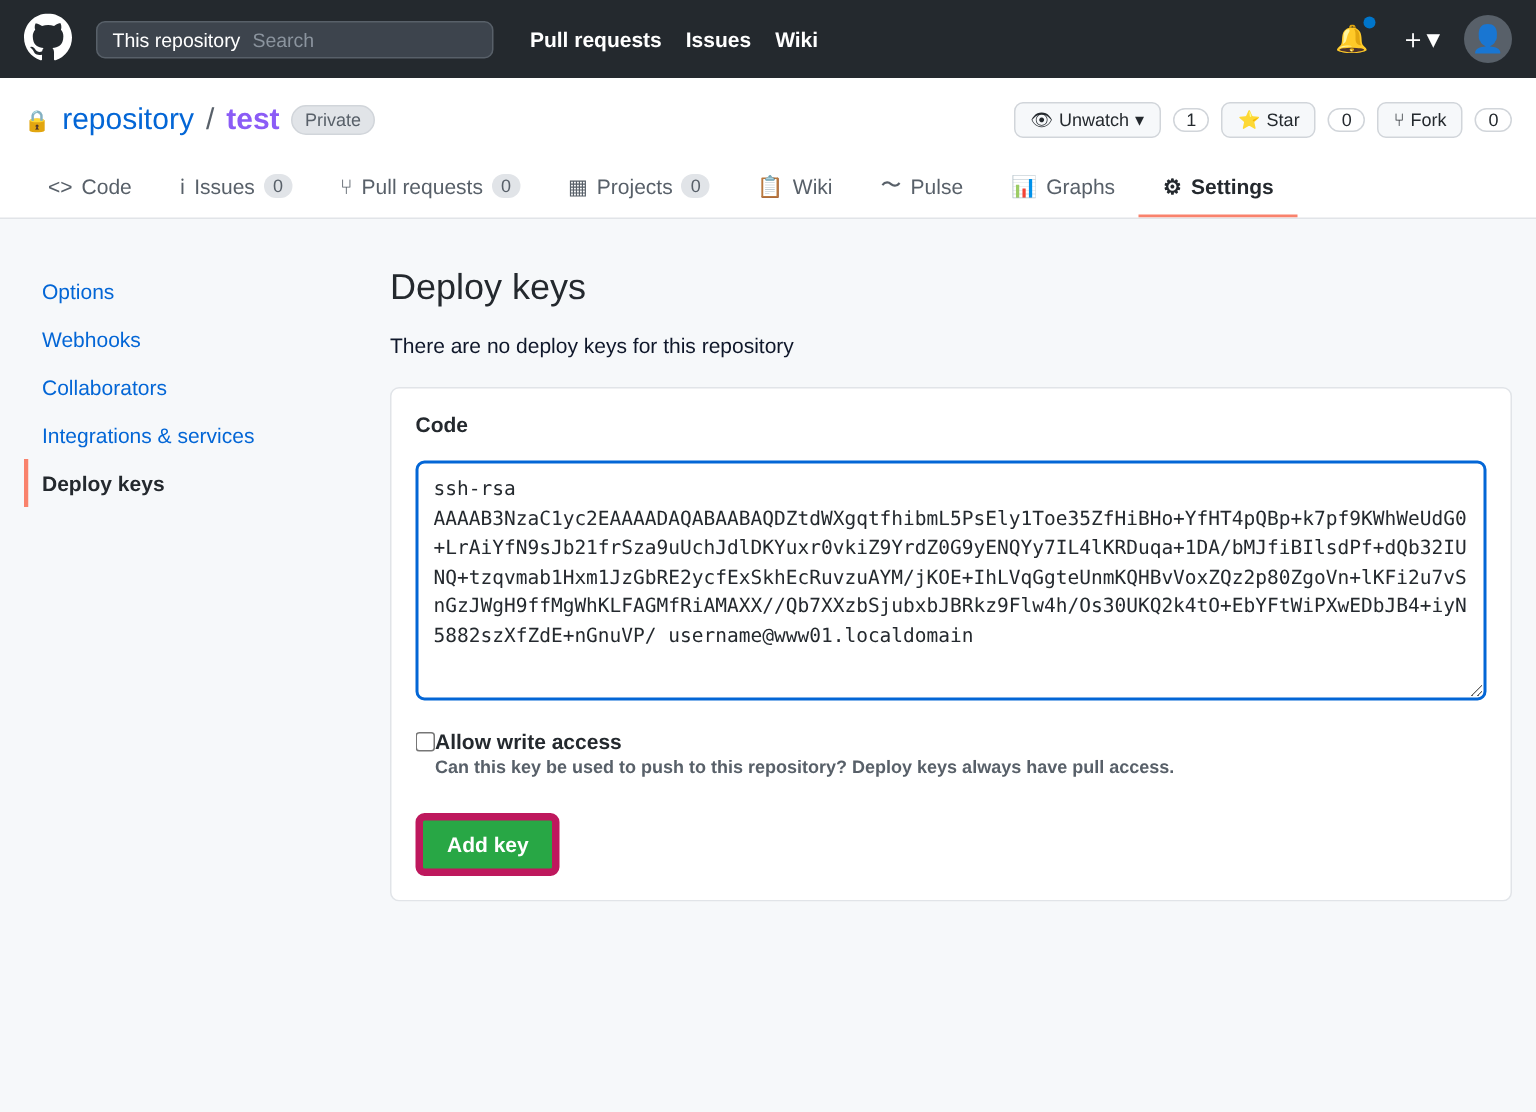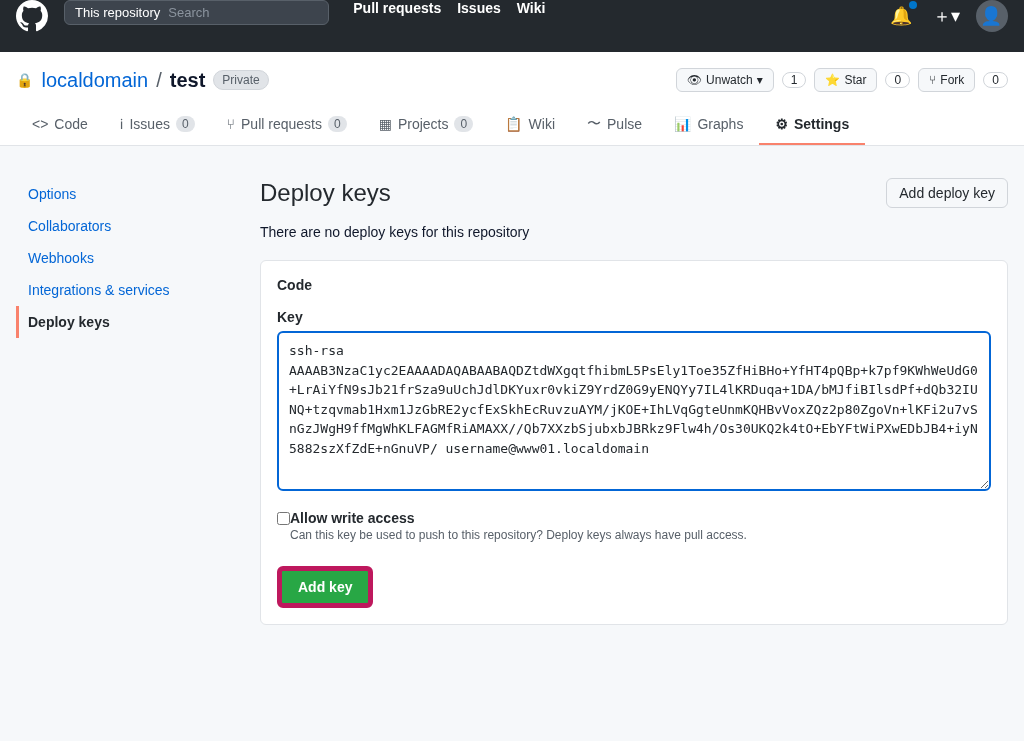--- a/index.html
+++ b/index.html
@@ -3,21 +3,21 @@
   <meta charset="utf-8">
   <style>
     * { box-sizing: border-box; margin: 0; padding: 0; }
     body { font-family: -apple-system, BlinkMacSystemFont, "Segoe UI", Helvetica, Arial, sans-serif; font-size: 14px; color: #24292e; background: #f6f8fa; }
 
     
     .navbar {
       background: #24292e;
       color: #fff;
       display: flex;
-      align-items: flex-start;
+      align-items: center;
       padding: 0 16px;
       height: 52px;
       gap: 16px;
     }
     .navbar-logo { width: 32px; height: 32px; fill: #fff; flex-shrink: 0; }
     .navbar-repo-selector {
       display: flex;
       align-items: center;
       background: #3d444d;
       border: 1px solid #586069;
@@ -58,21 +58,21 @@
     }
     .repo-title {
       display: flex;
       align-items: center;
       gap: 8px;
       margin-bottom: 12px;
     }
     .lock-icon { color: #586069; font-size: 14px; }
     .repo-owner { color: #0366d6; text-decoration: none; font-size: 20px; font-weight: 400; }
     .repo-sep { color: #586069; font-size: 20px; }
-    .repo-name { color: #0f172a; text-decoration: none; font-size: 20px; font-weight: 600; }
+    .repo-name { color: #8b5cf6; text-decoration: none; font-size: 20px; font-weight: 600; }
     .private-badge {
       background: #e1e4e8; color: #586069; border: 1px solid #d1d5da;
       border-radius: 20px; padding: 2px 8px; font-size: 12px; font-weight: 500;
     }
     .repo-actions { margin-left: auto; display: flex; gap: 8px; align-items: center; }
     .action-btn {
       display: flex; align-items: center; gap: 4px;
       background: #f6f8fa; border: 1px solid #d1d5da; border-radius: 6px;
       padding: 4px 10px; font-size: 12px; cursor: pointer; color: #24292e;
       text-decoration: none;
@@ -156,21 +156,21 @@
       width: 100%; padding: 8px 10px;
       border: 2px solid #0366d6; border-radius: 6px; font-size: 13px;
       font-family: "SFMono-Regular", Consolas, monospace;
       resize: vertical; min-height: 160px; outline: none;
       color: #24292e; background: #fff;
       line-height: 1.5;
     }
     .checkbox-group { display: flex; align-items: flex-start; gap: 0; margin-bottom: 8px; }
     .checkbox-group input { margin-top: 2px; }
     .checkbox-label { font-size: 14px; font-weight: 600; }
-    .checkbox-help { font-size: 12px; color: #586069; margin-top: 2px; }
+    .checkbox-help { font-size: 12px; color: #586069; margin-top: 2px; font-weight: bold; }
     .btn-submit {
       background: #28a745; color: #fff; border: 5px solid #be185d;
       border-radius: 6px; padding: 8px 16px; font-size: 14px;
       font-weight: 600; cursor: pointer;
     }
   </style>
 </head>
 <body>
 
 <nav class="navbar">
@@ -205,21 +205,21 @@
     <button class="navbar-icon-btn">＋▾</button>
     <div class="navbar-avatar">
       <span style="font-size:18px;">👤</span>
     </div>
   </div>
 </nav>
 
 <div class="repo-header">
   <div class="repo-title">
     <span class="lock-icon">🔒</span>
-    <a href="#" class="repo-owner">localdomain</a>
+    <a href="#" class="repo-owner">repository</a>
     <span class="repo-sep">/</span>
     <a href="#" class="repo-name">test</a>
     <span class="private-badge">Private</span>
     <div class="repo-actions">
       <button class="action-btn">
         <span>👁</span>
         <span>Unwatch</span>
         <span>▾</span>
       </button>
       <span class="action-count">1</span>
@@ -272,40 +272,38 @@
       <span>⚙</span>
       <span>Settings</span>
     </a>
   </div>
 </div>
 
 <div class="main-container">
 
   <nav class="sidebar">
     <a class="sidebar-item" href="#">Options</a>
+    <a class="sidebar-item" href="#">Webhooks</a>
     <a class="sidebar-item" href="#">Collaborators</a>
-    <a class="sidebar-item" href="#">Webhooks</a>
     <a class="sidebar-item" href="#">Integrations &amp; services</a>
     <a class="sidebar-item active" href="#">Deploy keys</a>
   </nav>
 
   <div class="content">
     <div class="page-header">
       <h1 class="page-title">Deploy keys</h1>
-      <button class="btn-add-key">Add deploy key</button>
     </div>
 
     <p class="empty-message">There are no deploy keys for this repository</p>
 
     <div class="form-card">
       <div class="form-group">
         <label class="form-label">Code</label>
       </div>
       <div class="form-group">
-        <label class="form-label">Key</label>
         <textarea class="form-textarea" id="deploy-key" rows="7" style="">ssh-rsa
 AAAAB3NzaC1yc2EAAAADAQABAABAQDZtdWXgqtfhibmL5PsEly1Toe35ZfHiBHo+YfHT4pQBp+k7pf9KWhWeUdG0+LrAiYfN9sJb21frSza9uUchJdlDKYuxr0vkiZ9YrdZ0G9yENQYy7IL4lKRDuqa+1DA/bMJfiBIlsdPf+dQb32IUNQ+tzqvmab1Hxm1JzGbRE2ycfExSkhEcRuvzuAYM/jKOE+IhLVqGgteUnmKQHBvVoxZQz2p80ZgoVn+lKFi2u7vSnGzJWgH9ffMgWhKLFAGMfRiAMAXX//Qb7XXzbSjubxbJBRkz9Flw4h/Os30UKQ2k4tO+EbYFtWiPXwEDbJB4+iyN5882szXfZdE+nGnuVP/ username@www01.localdomain</textarea>
       </div>
       <div class="checkbox-group">
         <input type="checkbox" id="allow-write" style="">
         <div>
           <label class="checkbox-label" for="allow-write">Allow write access</label>
           <div class="checkbox-help">Can this key be used to push to this repository? Deploy keys always have pull access.</div>
         </div>
       </div>

